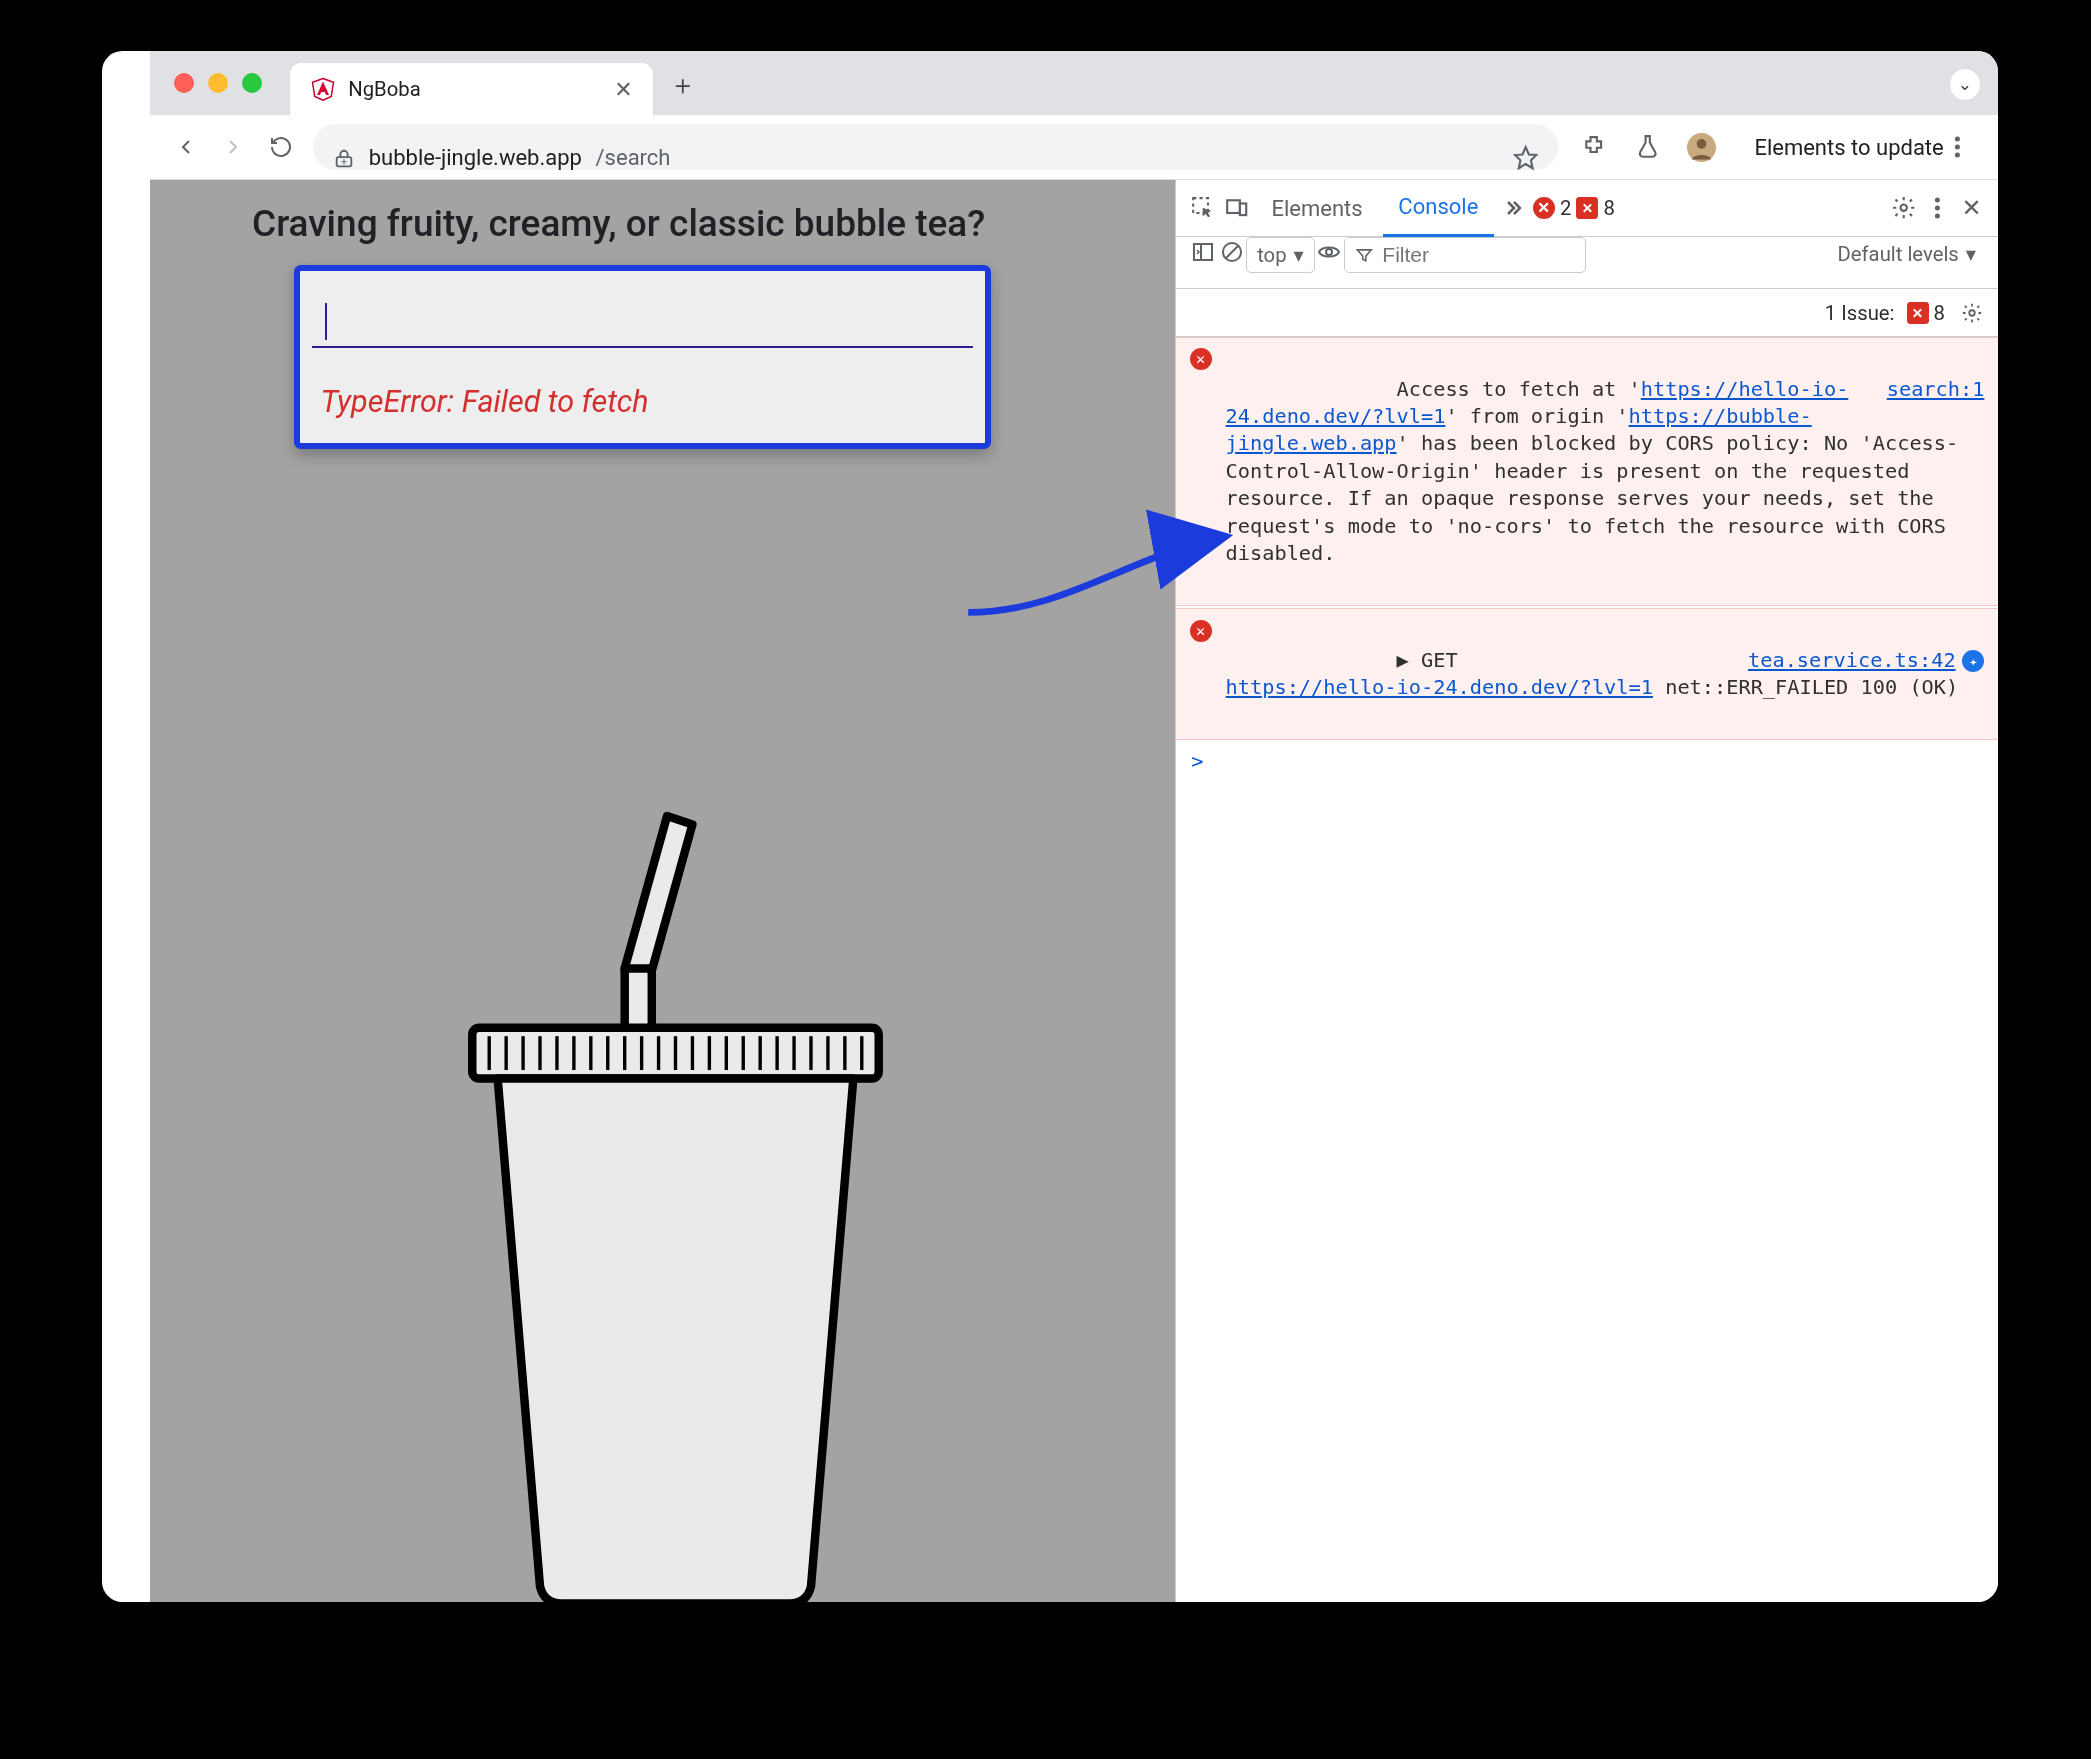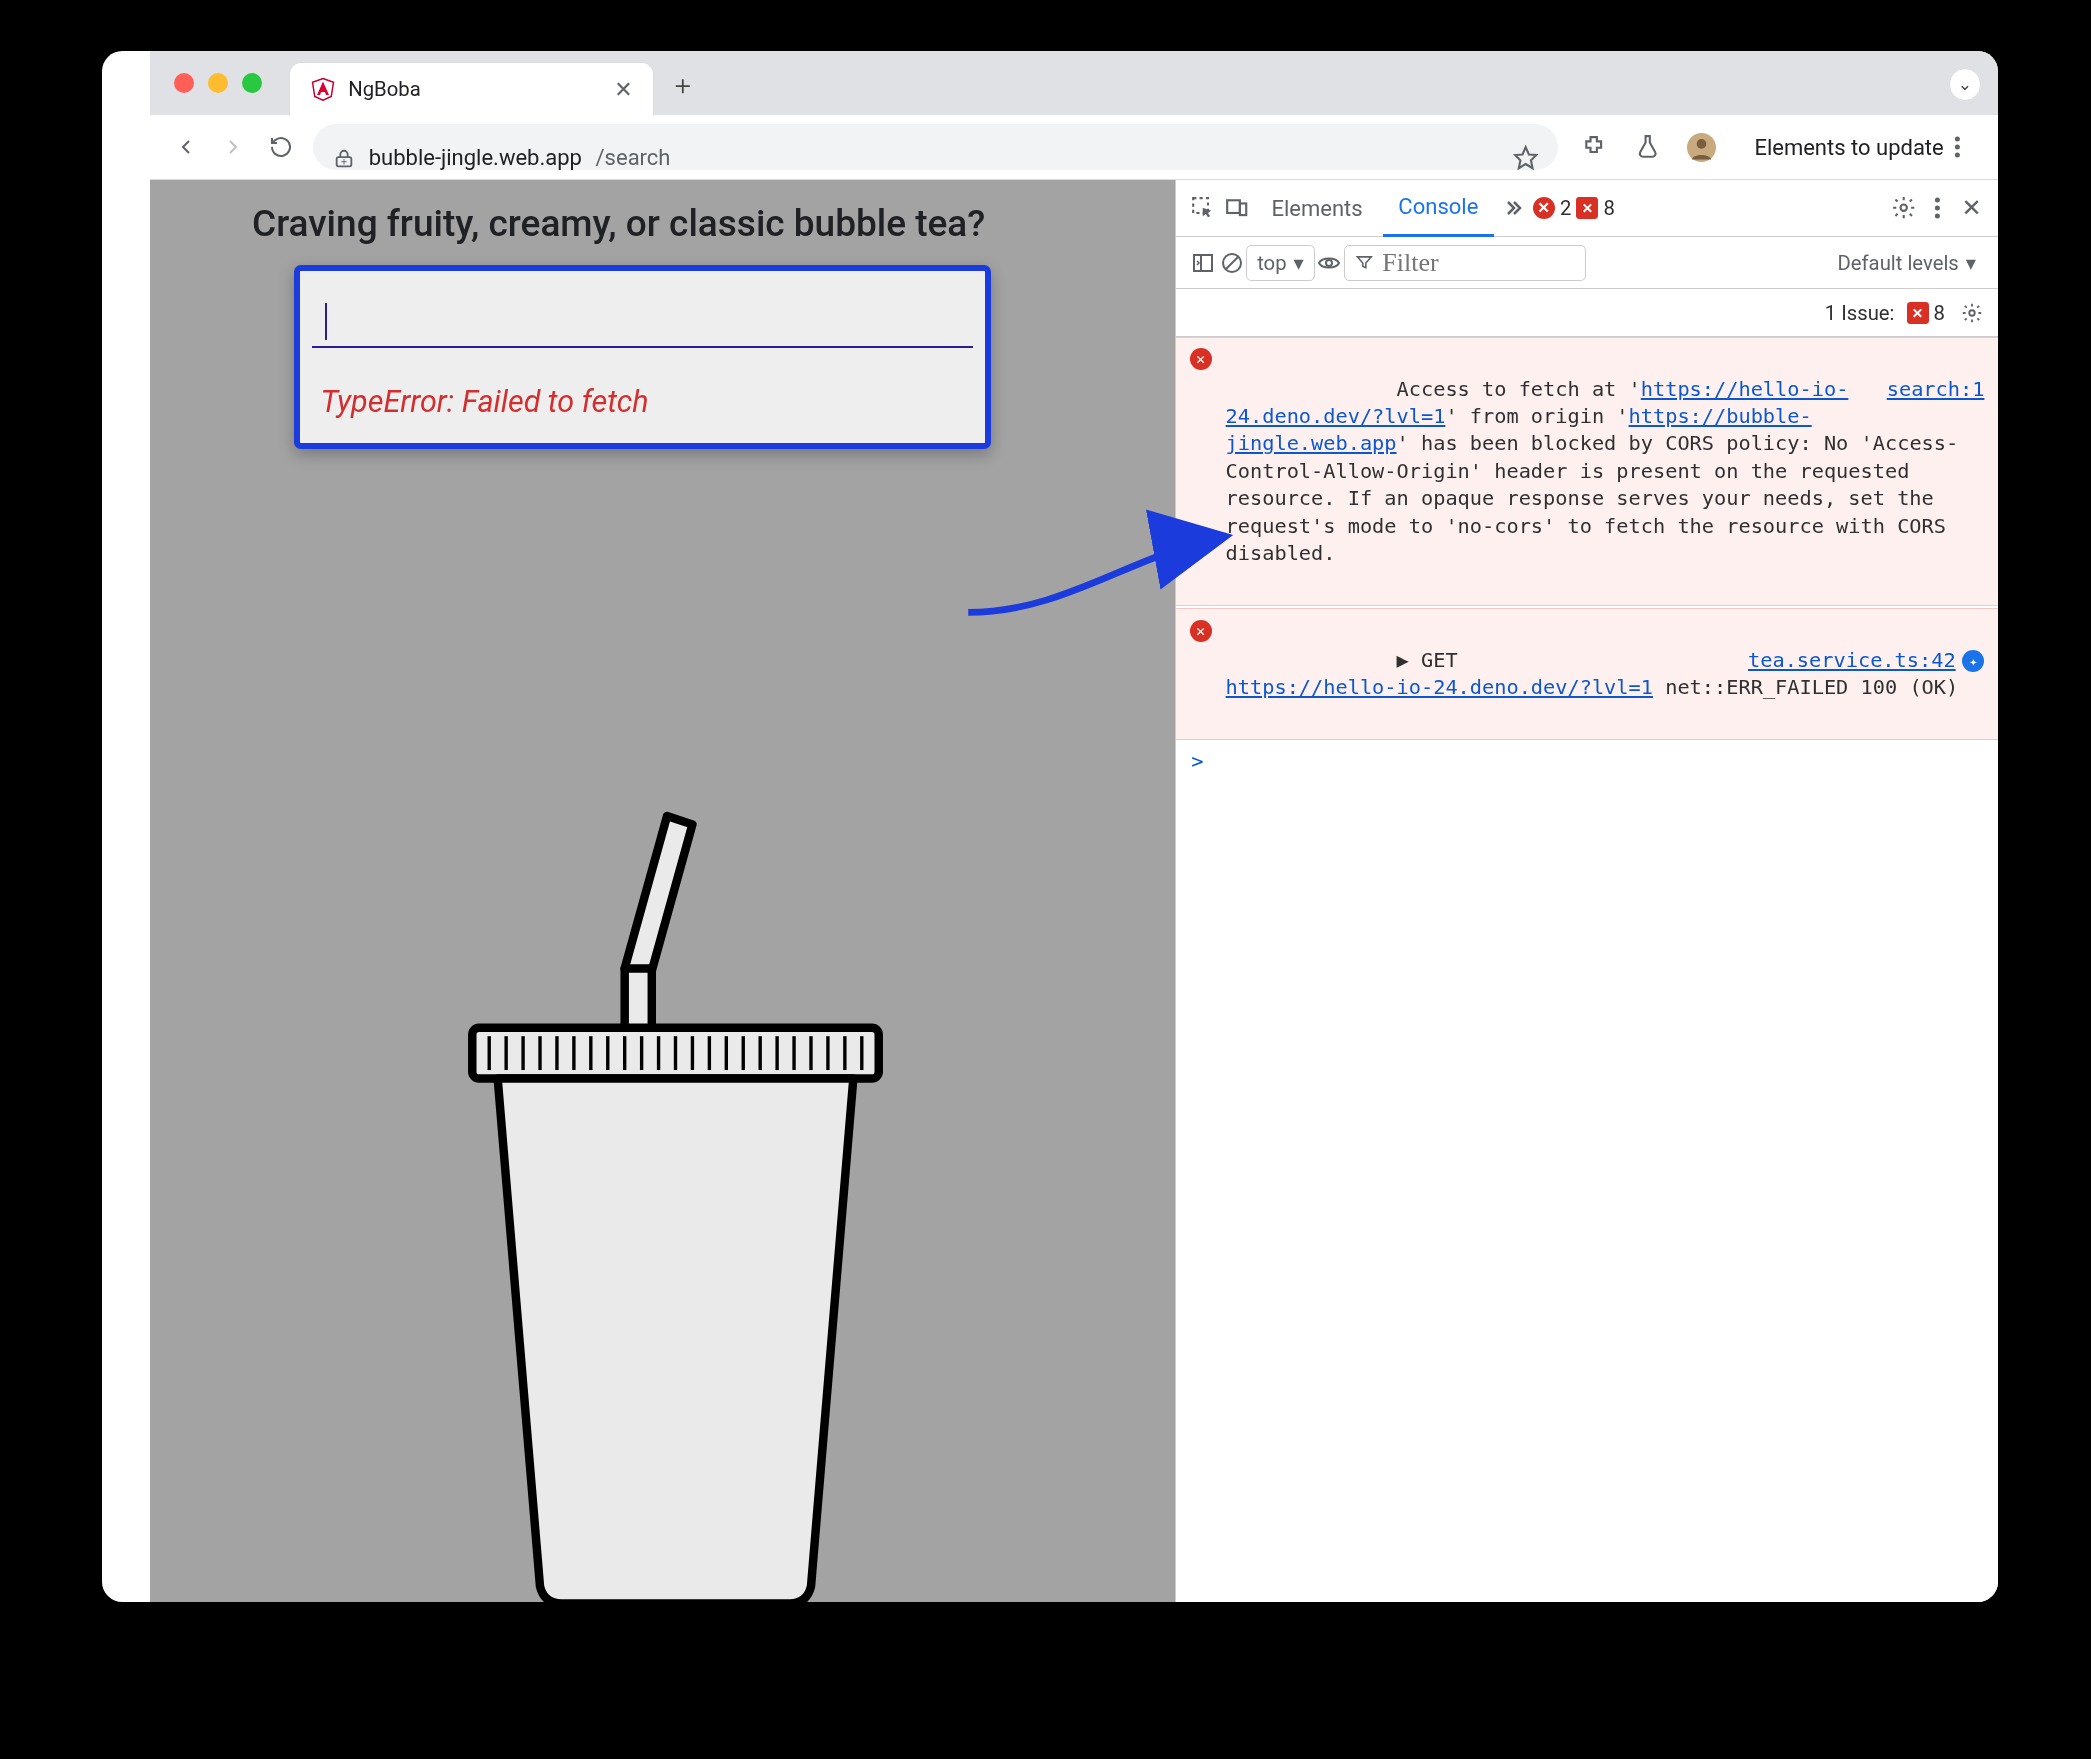--- a/index.html
+++ b/index.html
@@ -106,25 +106,25 @@
   .dt-tab.active { color:var(--devtools-tab-blue); border-bottom:3.4px solid var(--devtools-tab-blue); }
   .dt-icn { width:29px; height:29px; display:flex; align-items:center; justify-content:center; color:#5f6368; }
   .dt-sep { flex:1; }
   .badge-red { display:inline-flex; align-items:center; gap:5.1px; color:#303030; font-size:20.3px;}
   .badge-red .circ{ width:22px;height:22px;border-radius:50%;background:#d93025;display:flex;align-items:center;justify-content:center;color:#fff;font-size:15.3px;font-weight:700;}
   .badge-red .sq{ width:22px;height:22px;border-radius:3.4px;background:#d93025;display:flex;align-items:center;justify-content:center;color:#fff;font-size:13.6px;font-weight:700;}
 
   
   .dt-sub {
     height:51px; border-bottom:0.8px solid var(--devtools-border);
-    display:flex; align-items:center; gap:0; padding:0 12px; font-size:20.3px; color:#5f6368;
+    display:flex; align-items:flex-start; gap:0; padding:0 12px; font-size:20.3px; color:#5f6368;
   }
   .pill { height:34px; border:0.8px solid var(--devtools-border); border-radius:5.1px; padding:0 10.2px;
     display:flex; align-items:center; gap:6.8px; background:#fff; }
-  .pill input { border:none; outline:none; font-size:26px; width:136px; background:transparent;font-family:Liberation Serif, serif; }
+  .pill input { border:none; outline:none; font-size:21px; width:136px; background:transparent; }
   .dt-issues { height:47px; border-bottom:0.8px solid var(--devtools-border);
     display:flex; align-items:center; gap:12px; padding:0 12px; font-size:20.3px; color:#303030;justify-content:flex-end;}
 
   
   .msgs { font-family:var(--mono); font-size:20.3px; }
   .msg {
     background:var(--err-bg); border-top:0.8px solid #f7c5c3; border-bottom:0.8px solid #f7c5c3;
     padding:10.2px 13.6px; display:flex; gap:12px; color:#303030;
   }
   .msg + .msg { margin-top:2.5px; }

